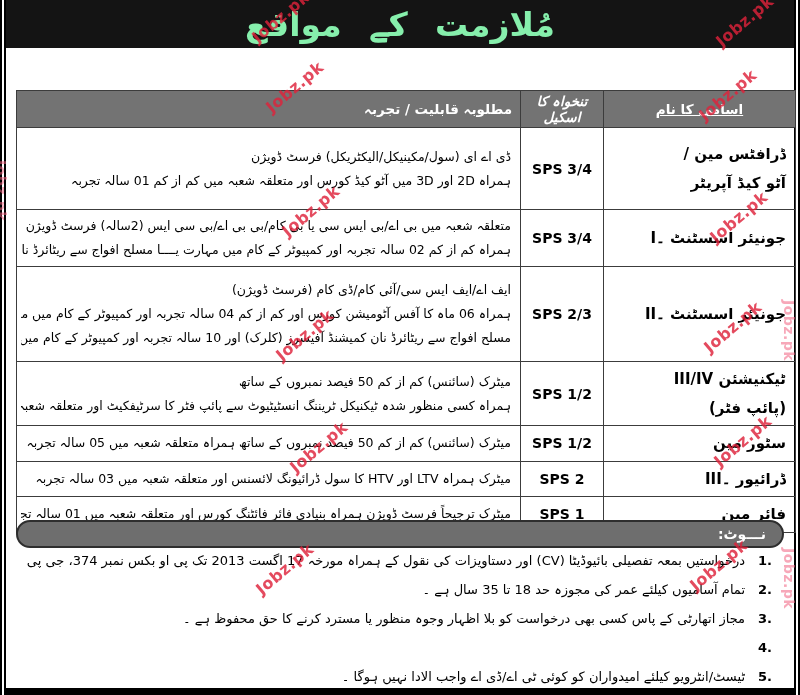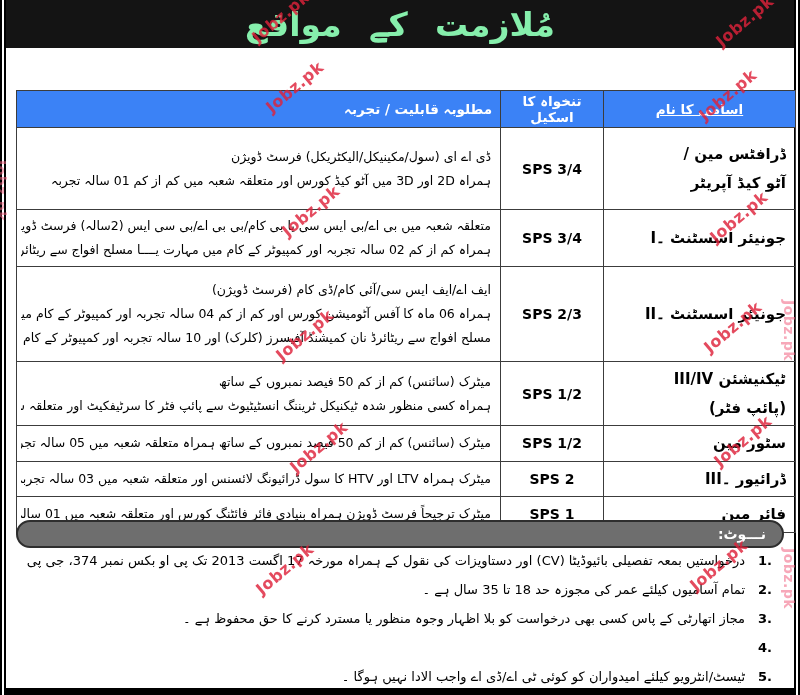--- a/index.html
+++ b/index.html
@@ -24,25 +24,25 @@
     display:flex;align-items:center;justify-content:center;
     direction:rtl;text-align:center;font-size:14.5px;font-weight:bold;line-height:1.3;
   }
   
   table.jobs{
     position:absolute;top:90px;left:10px;width:780px;
     border-collapse:collapse;direction:rtl;table-layout:fixed;
   }
   table.jobs th,table.jobs td{border:1.5px solid #3c3c3c;box-sizing:border-box;}
   table.jobs thead th{
-    background:#3b82f6;color:#fff;font-size:13.5px;font-weight:bold;height:28px;
+    background:#737373;color:#fff;font-size:13.5px;font-weight:bold;height:28px;
     padding:2px 8px;
   }
   th.col-post{width:192px;text-align:center;text-decoration:underline;}
-  th.col-scale{width:103px;text-align:center;}
+  th.col-scale{width:83px;text-align:center;font-style:italic;}
   th.col-qual{text-align:right;padding-right:14px;}
   td.post{
     font-size:15px;font-weight:bold;text-align:right;vertical-align:middle;
     padding:3px 9px 3px 3px;line-height:1.9;
   }
   td.scale{
     font-size:14px;font-weight:bold;text-align:center;vertical-align:middle;
     direction:ltr;padding:2px;
   }
   td.qual{

